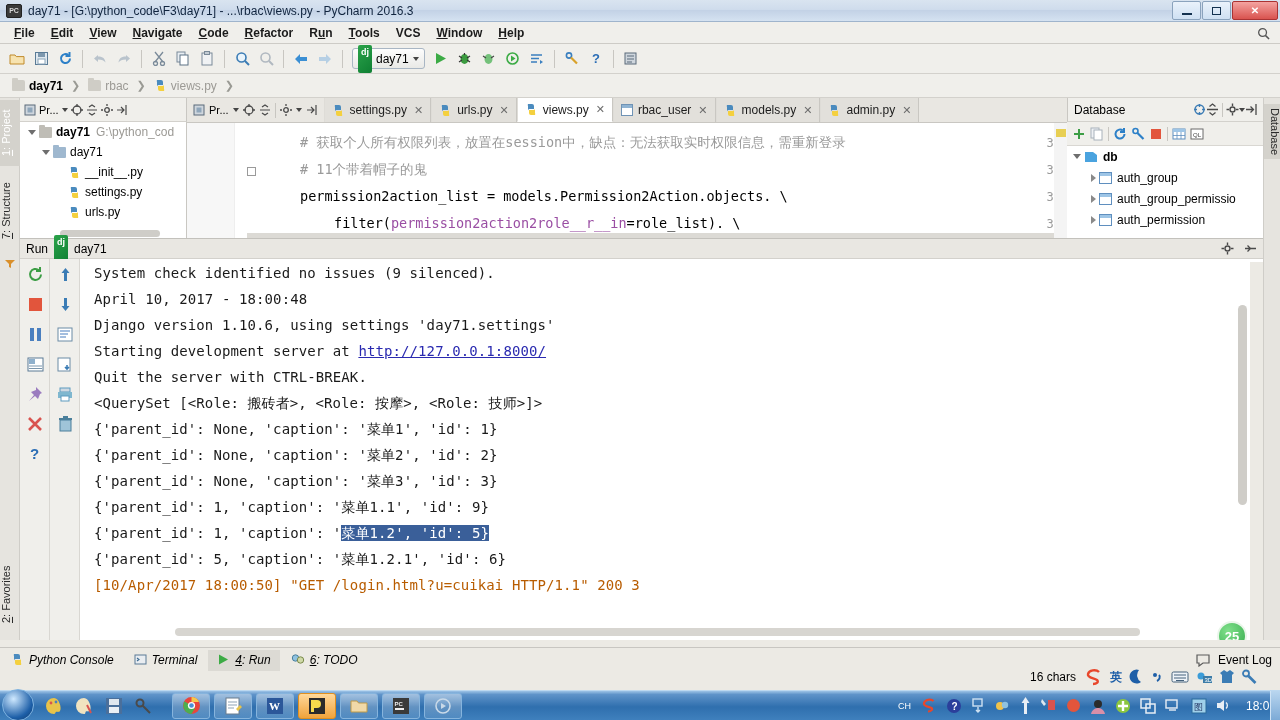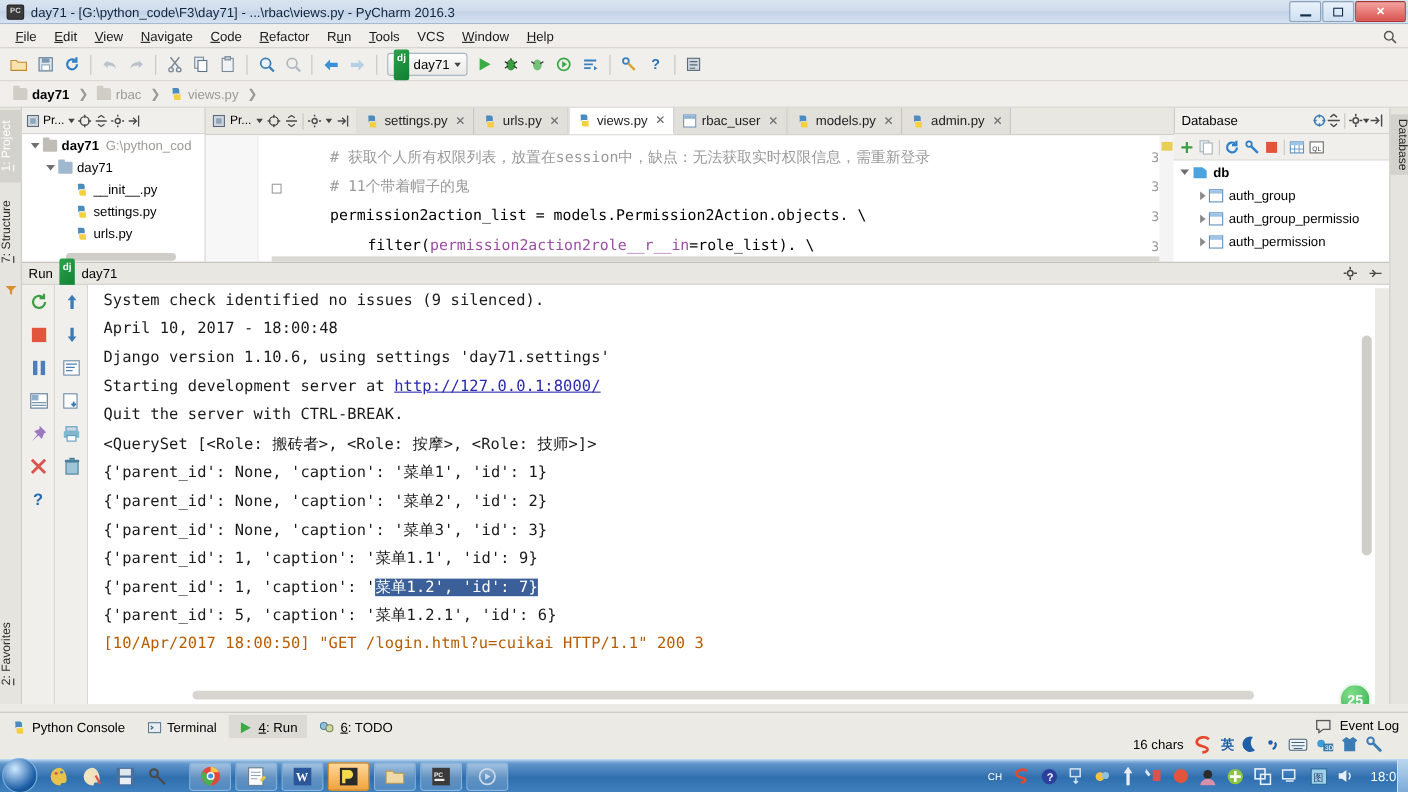--- a/index.html
+++ b/index.html
@@ -37,21 +37,21 @@
   .winbtn.close{ width:46px; background:linear-gradient(to bottom,#f4a3a0,#d9534f); border-color:#a33; color:#fff; font-weight:bold;}
   .winbtn .mi{ display:block;width:10px;height:2px;background:#13314f;margin-top:6px;}
   .winbtn .mx{ display:block;width:9px;height:8px;border:1.5px solid #13314f;}
 
   
   .menubar{
     position:absolute;left:0;top:22px;width:1280px;height:22px;
     background:#f0efeb;border-bottom:1px solid #cdcbc6;
     display:flex;align-items:center;padding-left:6px;
   }
-  .menubar .mitem{ padding:2px 8px;font-size:12px;color:#1b1b1b;white-space:nowrap; }
+  .menubar .mitem{ padding:2px 8px;font-size:12px;color:#1b1b1b;white-space:nowrap;font-weight:bold; }
   .menubar .mitem u{ text-decoration:underline; }
   .search-right{position:absolute;right:10px;top:5px;width:13px;height:13px;}
 
   
   .toolbar{
     position:absolute;left:0;top:44px;width:1280px;height:30px;
     background:#f0efeb;border-bottom:1px solid #d3d1cc;
     display:flex;align-items:center;padding-left:6px;gap:2px;
   }
   .tb{ width:22px;height:22px;display:flex;align-items:center;justify-content:center;border-radius:3px;}
@@ -178,21 +178,21 @@
     background:radial-gradient(circle at 35% 30%,#7fe08a,#36ab4e);
     border:2px solid #eaf6ea;color:#fff;font-size:13px;font-weight:bold;
     display:flex;align-items:center;justify-content:center;
   }
 
   
   .statusbar{
     position:absolute;left:0;top:647px;width:1280px;height:25px;background:#eceae4;
     border-top:1px solid #c8c6c1;display:flex;align-items:center;font-size:12px;
   }
-  .sbitem{display:flex;align-items:flex-end;gap:5px;padding:3px 9px;margin-left:2px;height:21px;}
+  .sbitem{display:flex;align-items:flex-start;gap:5px;padding:3px 9px;margin-left:2px;height:21px;font-style:italic;}
   .sbitem.active{background:#dcdad4;}
   .sbitem u{text-decoration:underline;}
   .sbright{position:absolute;right:8px;display:flex;align-items:flex-end;gap:8px;}
 
   
   .imebar{
     position:absolute;left:1030px;top:665px;width:245px;height:24px;
     display:flex;align-items:center;gap:7px;font-size:12px;
   }
 
@@ -752,21 +752,21 @@
     <div class="cl" style="top:6px;">System check identified no issues (9 silenced).</div>
     <div class="cl" style="top:32px;">April 10, 2017 - 18:00:48</div>
     <div class="cl" style="top:58px;">Django version 1.10.6, using settings 'day71.settings'</div>
     <div class="cl" style="top:84px;"><span>Starting development server at </span><span class="link">http://127.0.0.1:8000/</span></div>
     <div class="cl" style="top:110px;">Quit the server with CTRL-BREAK.</div>
     <div class="cl" style="top:136px;">&lt;QuerySet [&lt;Role: 搬砖者&gt;, &lt;Role: 按摩&gt;, &lt;Role: 技师&gt;]&gt;</div>
     <div class="cl" style="top:162px;">{'parent_id': None, 'caption': '菜单1', 'id': 1}</div>
     <div class="cl" style="top:188px;">{'parent_id': None, 'caption': '菜单2', 'id': 2}</div>
     <div class="cl" style="top:214px;">{'parent_id': None, 'caption': '菜单3', 'id': 3}</div>
     <div class="cl" style="top:240px;">{'parent_id': 1, 'caption': '菜单1.1', 'id': 9}</div>
-    <div class="cl" style="top:266px;"><span>{'parent_id': 1, 'caption': '</span><span class="sel">菜单1.2', 'id': 7}</span></div>
+    <div class="cl" style="top:266px;"><span>{'parent_id': 1, 'caption': '</span><span class="sel">菜单1.2', 'id': 5}</span></div>
     <div class="cl" style="top:292px;">{'parent_id': 5, 'caption': '菜单1.2.1', 'id': 6}</div>
     <div class="cl orange" style="top:318px;">[10/Apr/2017 18:00:50] "GET /login.html?u=cuikai HTTP/1.1" 200 3</div>
 
     <div class="hscroll"></div>
     <div class="vscroll"></div>
     <div class="badge25">25</div>
   </div>
 
   <div class="statusbar">
     <div class="sbitem">

